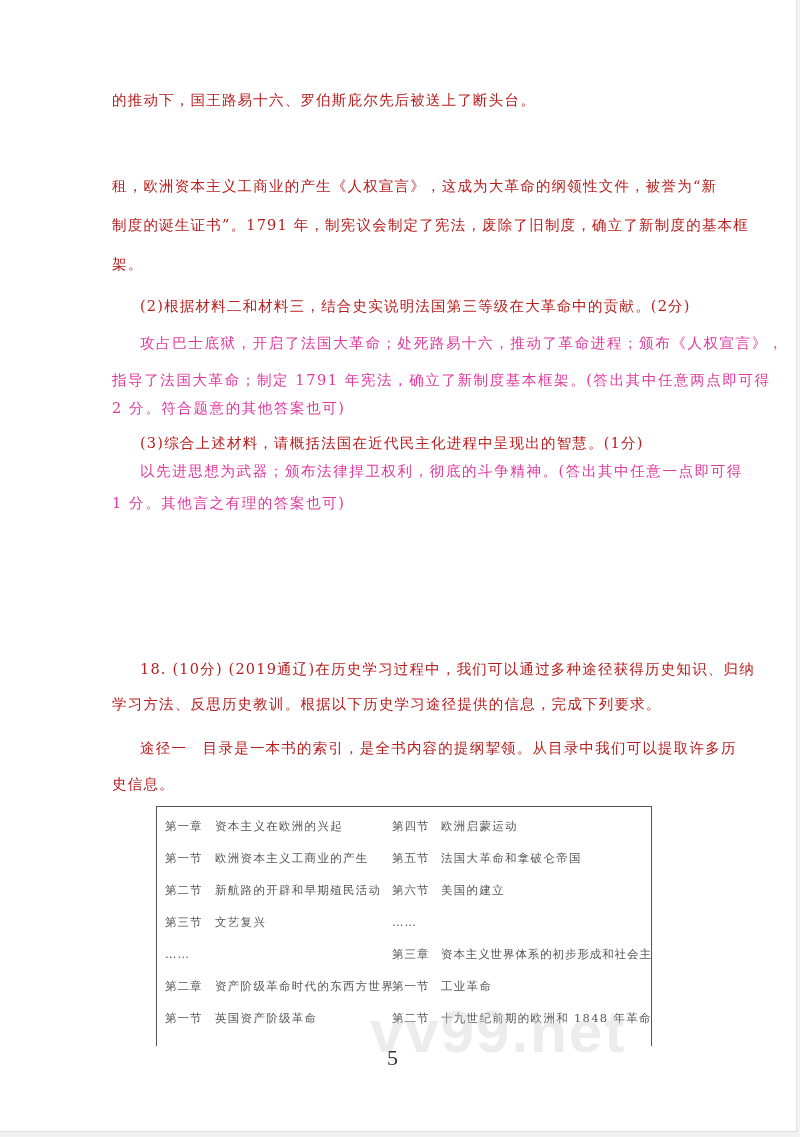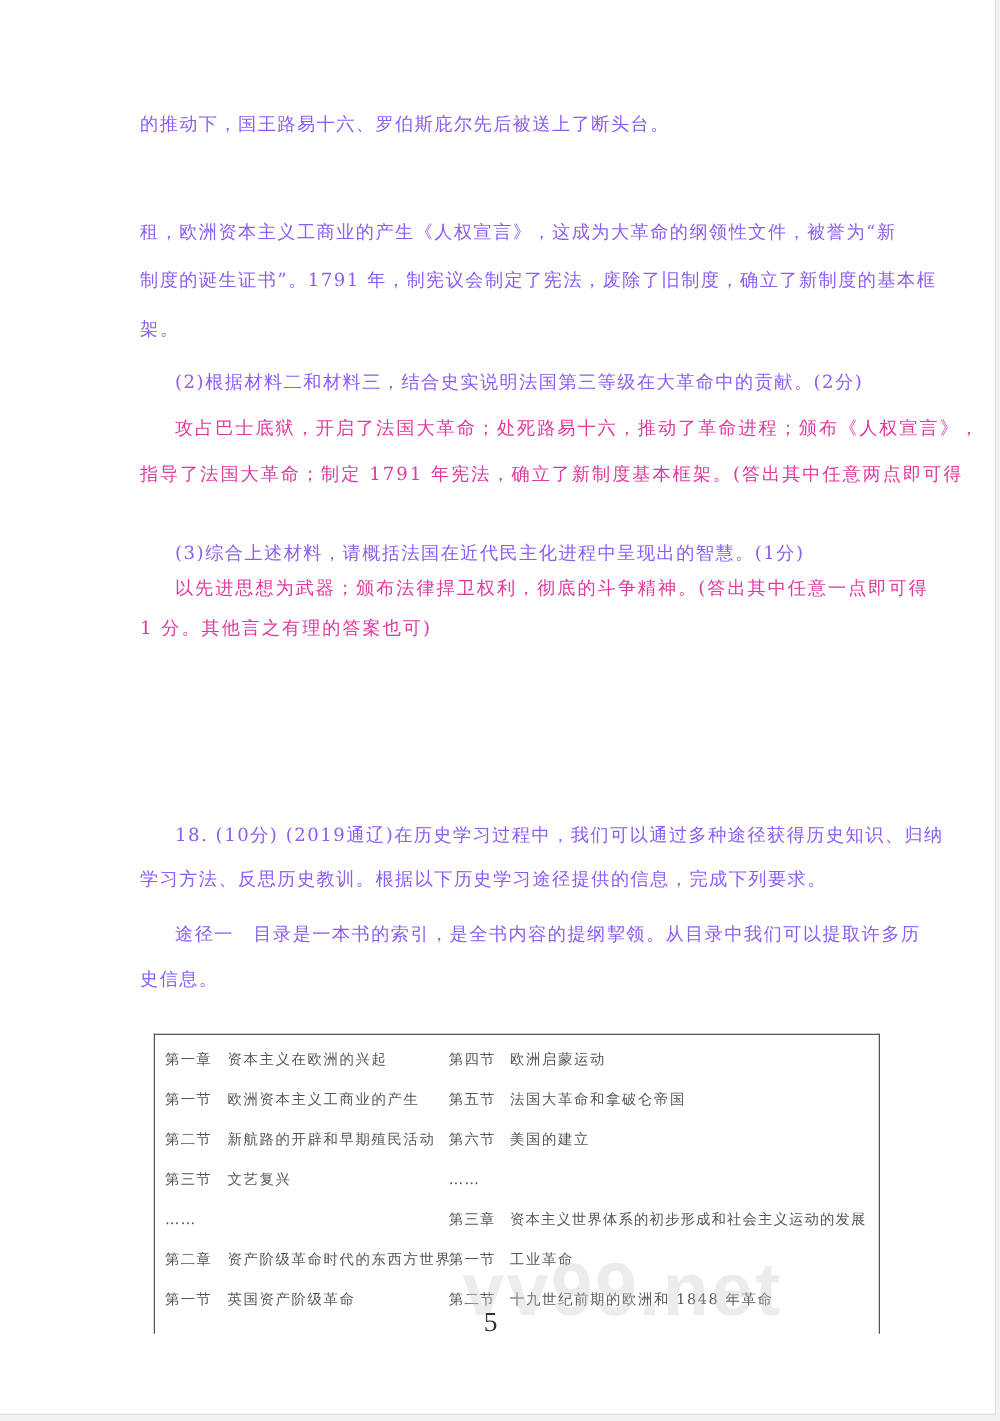--- a/index.html
+++ b/index.html
@@ -23,37 +23,36 @@
       background: #ffffff;
       border-right: 1px solid #e2e2e2;
       border-bottom: 1px solid #dcdcdc;
     }
     .line {
       position: absolute;
       left: 112px;
       font-size: 14.5px;
       line-height: 20px;
       white-space: nowrap;
-      color: #8b5cf6;
+      color: #b91c1c;
       letter-spacing: 1.2px;
     }
     .indent { left: 140px; }
     .answer { color: #e0389e; letter-spacing: 1.6px; }
 
     .toc {
       position: absolute;
-      left: 123px;
+      left: 156px;
       top: 806px;
-      width: 581px;
+      width: 496px;
       height: 240px;
       border-left: 1.5px solid #555;
       border-top: 1.5px solid #555;
       border-right: 1.5px solid #555;
       overflow: hidden;
-      margin-top: 21px;
     }
     .toc-row {
       position: absolute;
       left: 0;
       width: 100%;
       height: 20px;
       font-size: 11.5px;
       line-height: 20px;
       color: #555555;
       white-space: nowrap;
@@ -95,20 +94,21 @@
 
   <div class="line" style="top:90px;">的推动下，国王路易十六、罗伯斯庇尔先后被送上了断头台。</div>
 
   <div class="line" style="top:176px;">租，欧洲资本主义工商业的产生《人权宣言》，这成为大革命的纲领性文件，被誉为“新</div>
   <div class="line" style="top:215px;">制度的诞生证书”。1791 年，制宪议会制定了宪法，废除了旧制度，确立了新制度的基本框</div>
   <div class="line" style="top:254px;">架。</div>
 
   <div class="line indent" style="top:296px;">(2)根据材料二和材料三，结合史实说明法国第三等级在大革命中的贡献。(2分)</div>
   <div class="line indent answer" style="top:333px;">攻占巴士底狱，开启了法国大革命；处死路易十六，推动了革命进程；颁布《人权宣言》，</div>
   <div class="line answer" style="top:370px;">指导了法国大革命；制定 1791 年宪法，确立了新制度基本框架。(答出其中任意两点即可得</div>
+  <div class="line answer" style="top:398px;">2 分。符合题意的其他答案也可)</div>
 
   <div class="line indent" style="top:433px;">(3)综合上述材料，请概括法国在近代民主化进程中呈现出的智慧。(1分)</div>
   <div class="line indent answer" style="top:461px;">以先进思想为武器；颁布法律捍卫权利，彻底的斗争精神。(答出其中任意一点即可得</div>
   <div class="line answer" style="top:493px;">1 分。其他言之有理的答案也可)</div>
 
   <div class="line indent" style="top:659px;">18. (10分) (2019通辽)在历史学习过程中，我们可以通过多种途径获得历史知识、归纳</div>
   <div class="line" style="top:694px;">学习方法、反思历史教训。根据以下历史学习途径提供的信息，完成下列要求。</div>
   <div class="line indent" style="top:738px;text-align:right;">途径一　目录是一本书的索引，是全书内容的提纲挈领。从目录中我们可以提取许多历</div>
   <div class="line" style="top:774px;">史信息。</div>
 

